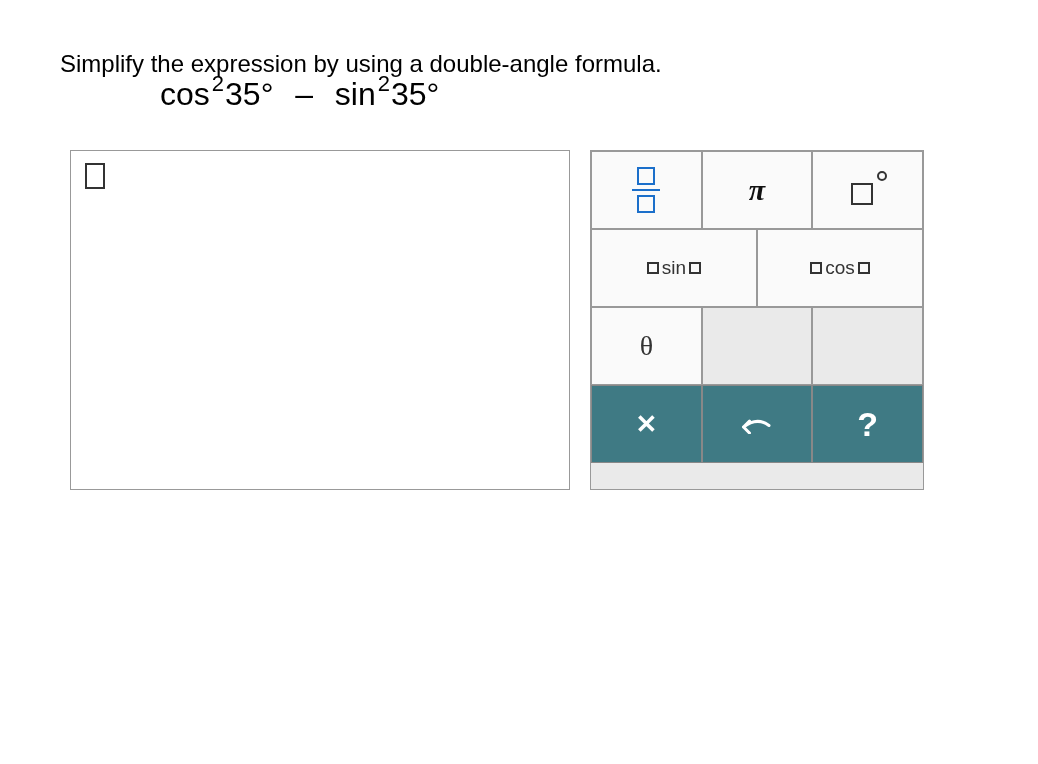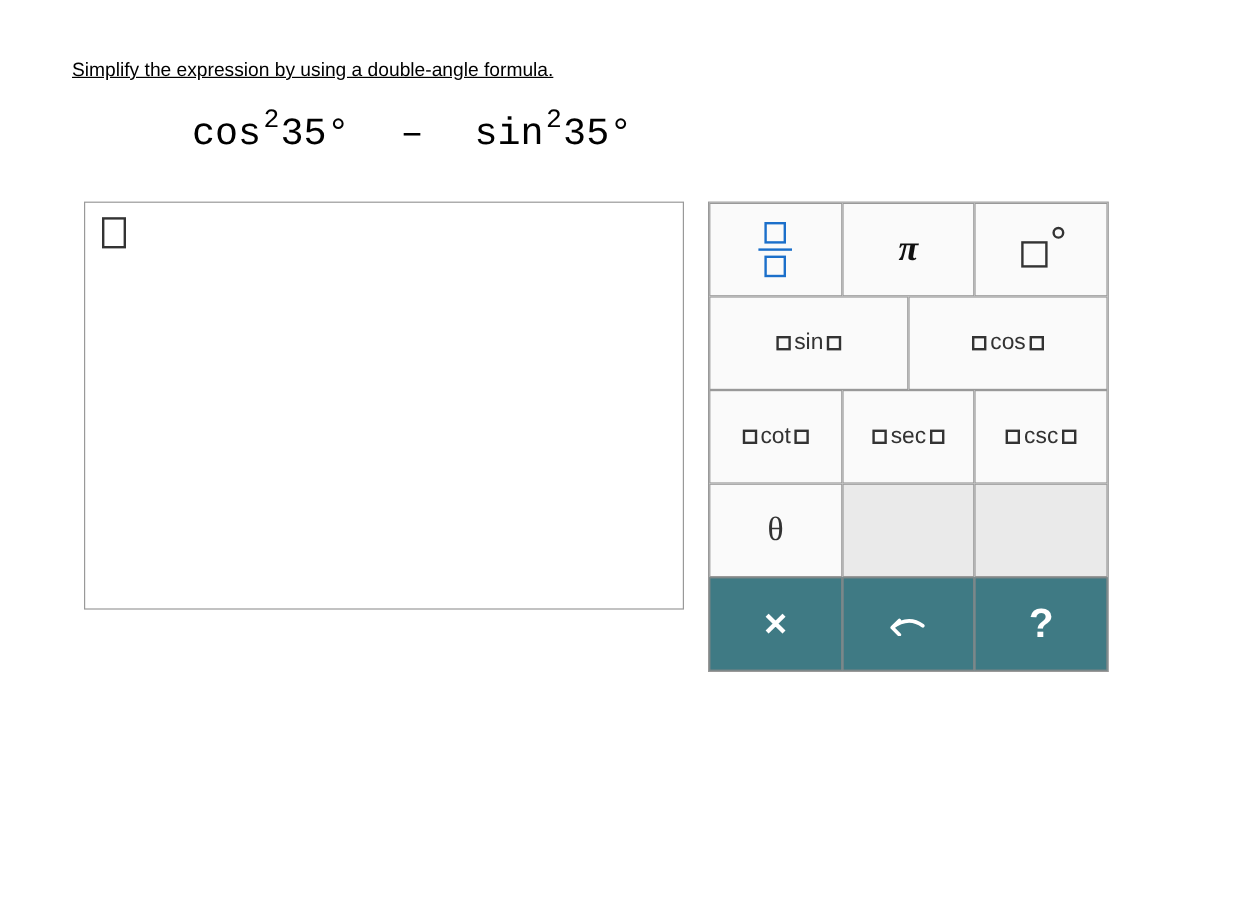--- a/index.html
+++ b/index.html
@@ -9,26 +9,24 @@
     background: #fff;
     color: #000;
     width: 1038px;
     height: 764px;
     box-sizing: border-box;
   }
   .page {
     padding: 50px 60px;
   }
   .instruction {
-    font-size: 16px;
-    margin-bottom: 28px;
-    text-decoration: underline;
+    font-size: 24px;
   }
   .expression {
-    font-family: Liberation Mono, monospace;
+    font-family: Liberation Sans, sans-serif;
     font-size: 32px;
     margin-left: 100px;
     margin-bottom: 40px;
     line-height: 1;
   }
   .expression .sup {
     font-size: 22px;
     position: relative;
     bottom: 14px;
     margin-left: 2px;
@@ -225,43 +223,20 @@
         </div>
         <div class="cell">
           <div class="trig">
             <span class="sq"></span>
             <span>cos</span>
             <span class="sq"></span>
           </div>
         </div>
       </div>
 
-      <div class="keypad-row">
-        <div class="cell">
-          <div class="trig">
-            <span class="sq"></span>
-            <span>cot</span>
-            <span class="sq"></span>
-          </div>
-        </div>
-        <div class="cell">
-          <div class="trig">
-            <span class="sq"></span>
-            <span>sec</span>
-            <span class="sq"></span>
-          </div>
-        </div>
-        <div class="cell">
-          <div class="trig">
-            <span class="sq"></span>
-            <span>csc</span>
-            <span class="sq"></span>
-          </div>
-        </div>
-      </div>
 
       <div class="keypad-row">
         <div class="cell">
           <span class="theta">θ</span>
         </div>
         <div class="cell empty"></div>
         <div class="cell empty"></div>
       </div>
 
       <div class="keypad-row action-row">

